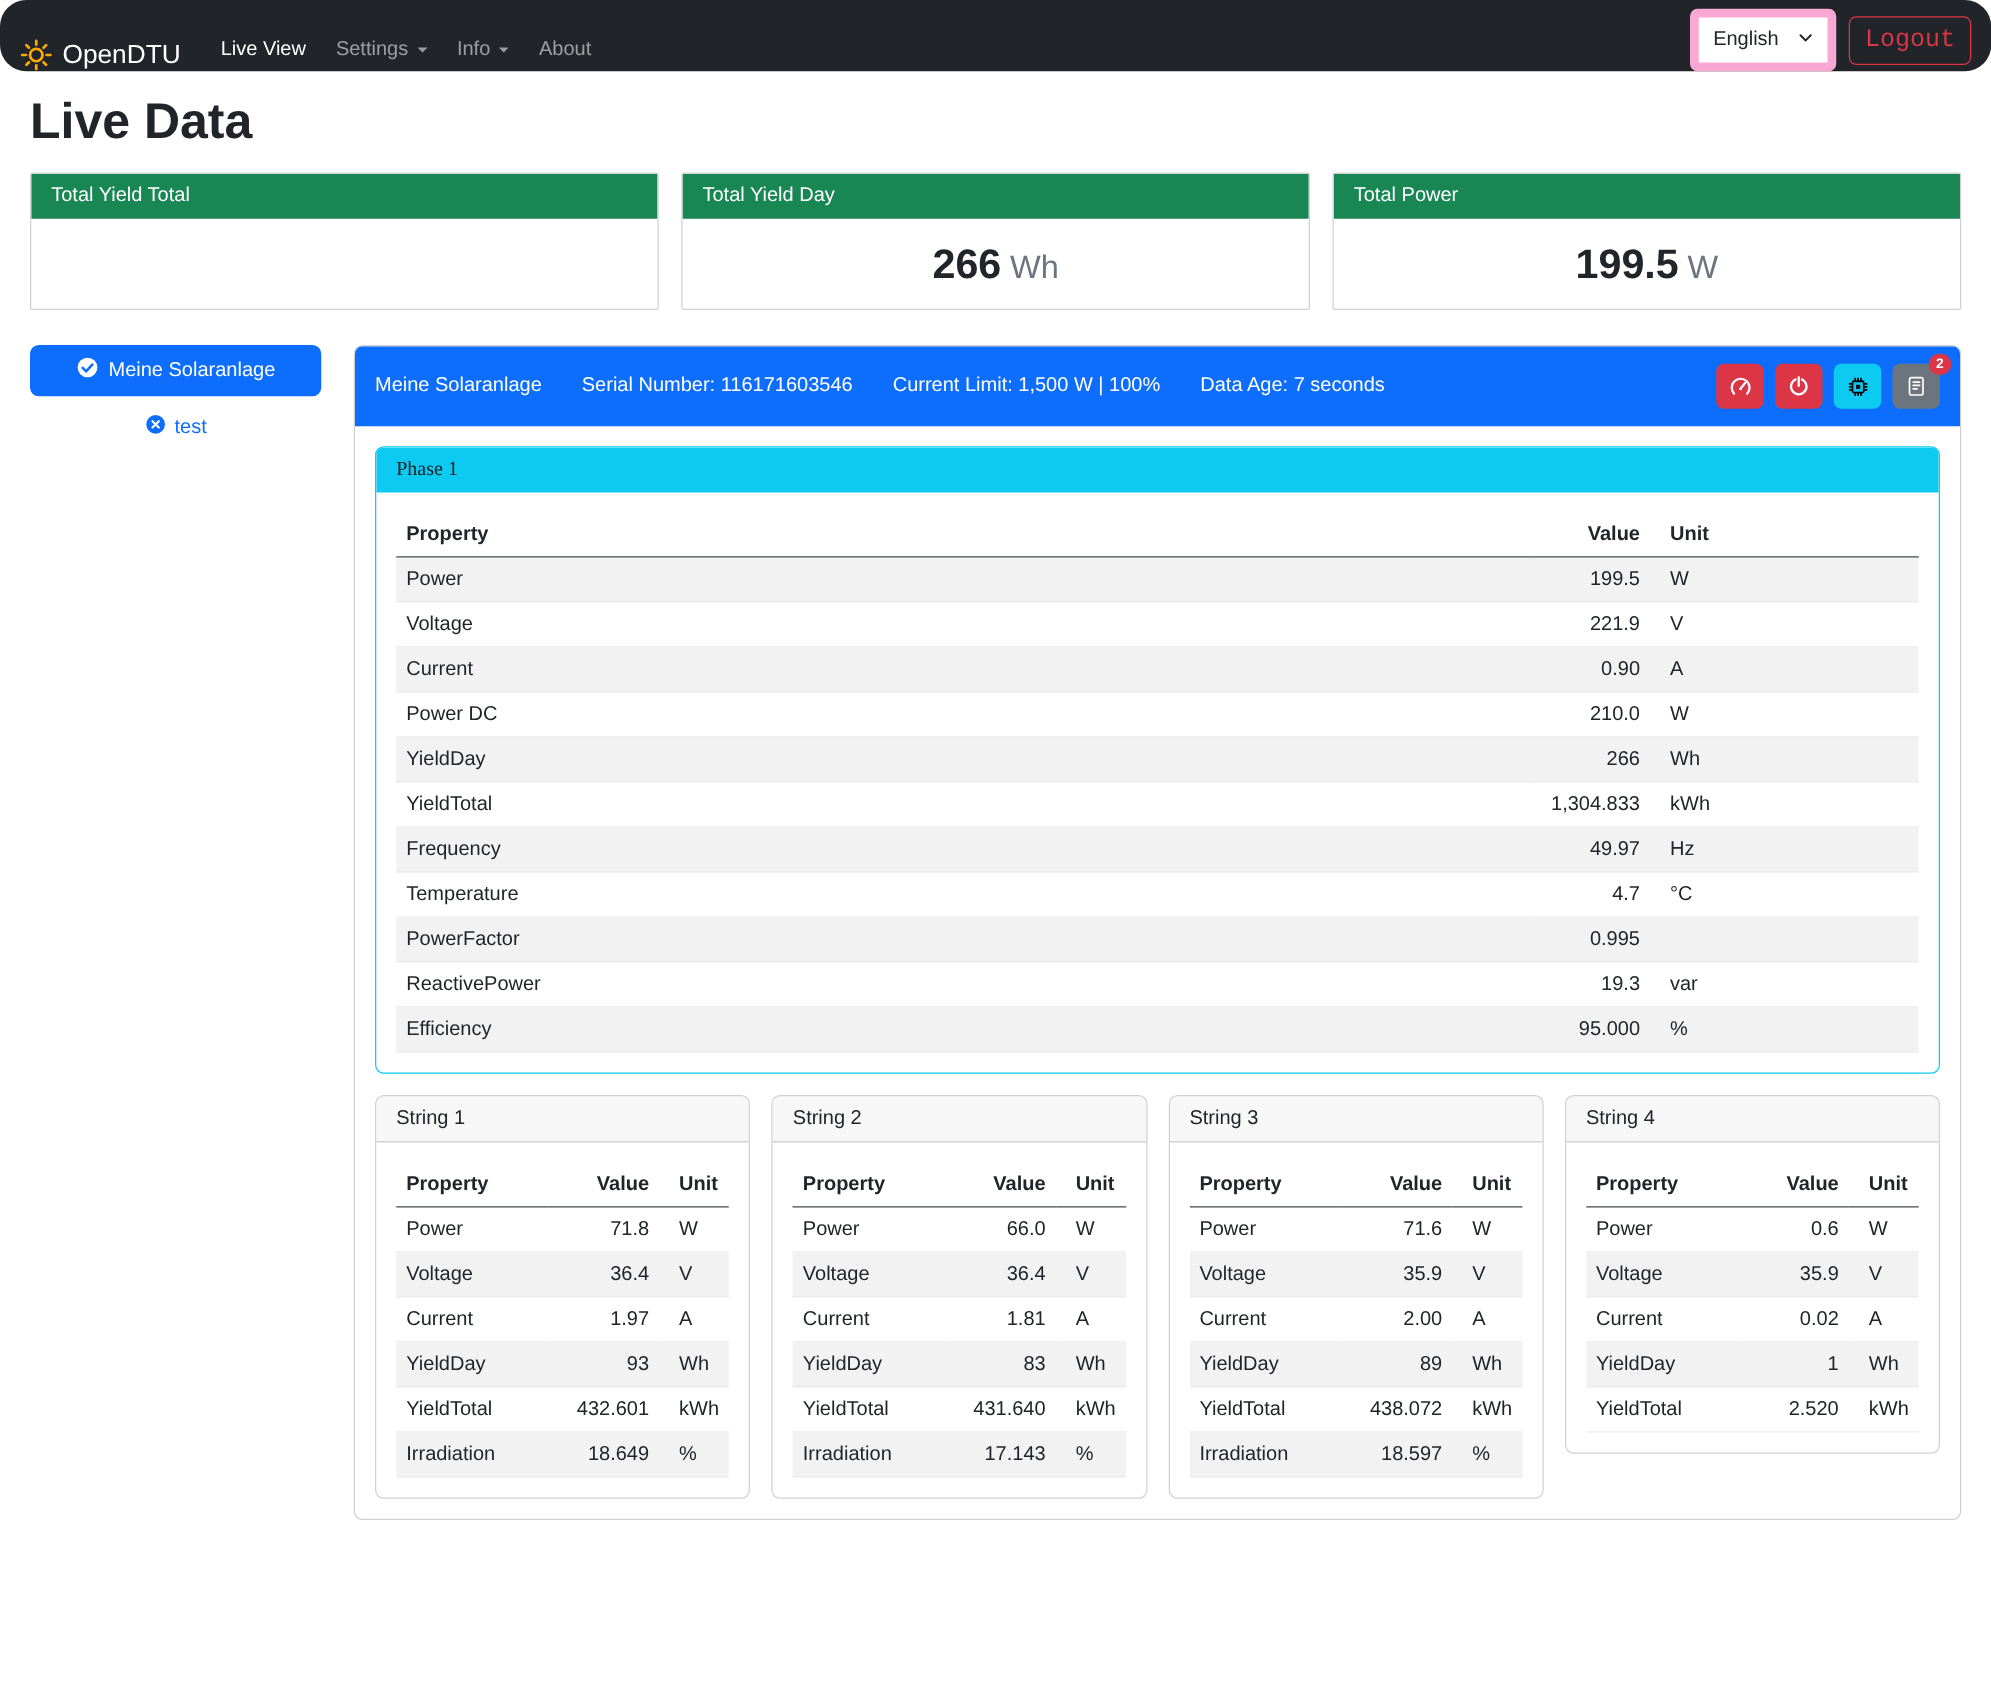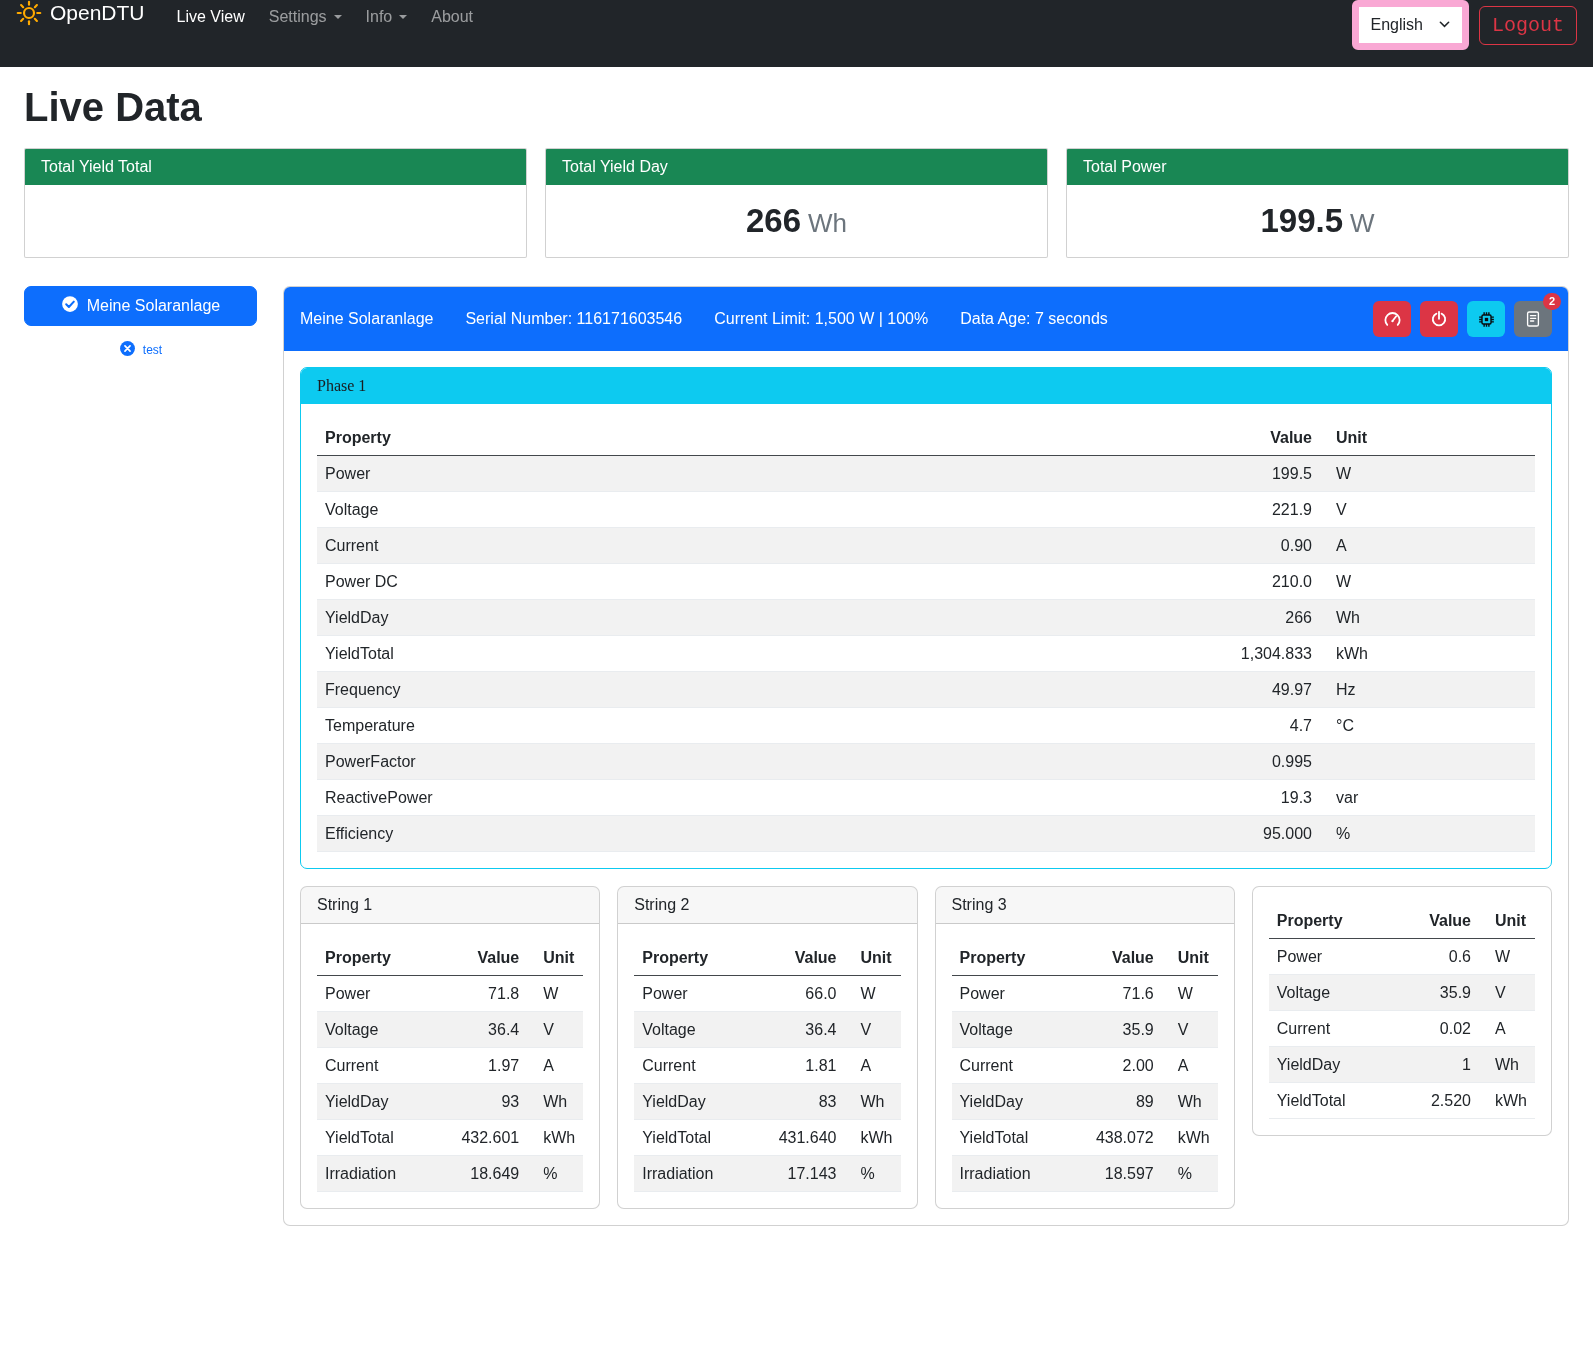--- a/index.html
+++ b/index.html
@@ -8,24 +8,25 @@
   body {
     font-family: "Liberation Sans", "DejaVu Sans", sans-serif;
     color: #212529;
     font-size: 16px;
   }
   .page { width: 1593px; min-height: 1359px; margin: 0 auto; background: #fff; }
 
   
   .navbar {
     background: #212529;
-    height: 67px;
+    height: 57px;
     display: flex;
-    align-items: flex-start;
+    align-items: flex-end;
     padding: 0 16px;
+    border-radius: 21px;
   }
   .brand {
     display: flex; align-items: center; gap: 8px;
     color: #fff; font-size: 21px; font-weight: 500;
     text-decoration: none; margin-right: 20px; cursor: pointer;
   }
   .brand svg { display: block; }
   .nav-link {
     color: rgba(255,255,255,.55);
     padding: 8px 8px; margin: 0 4px;
@@ -87,21 +88,21 @@
     width: 100%;
     background: #0d6efd; color: #fff;
     border: 1px solid #0d6efd; border-radius: 7px;
     padding: 8px 10px; font-size: 16px; font-family: inherit;
     display: flex; align-items: center; justify-content: center; gap: 8px;
     cursor: pointer;
   }
   .inverter-link-btn {
     margin: 13px auto 0; display: flex; align-items: center; gap: 7px;
     background: none; border: none; color: #0d6efd;
-    font-size: 12px; font-family: inherit; cursor: pointer;
+    font-size: 16px; font-family: inherit; cursor: pointer;
   }
 
   
   .inverter-card {
     flex: 1 1 auto;
     border: 1px solid rgba(0,0,0,.18);
     border-radius: 7px;
     overflow: hidden;
     background: #fff;
   }
@@ -528,20 +529,21 @@
                     <tr>
                     <td class="cell-prop col-prop">Irradiation</td>
                     <td class="col-val">18.597</td>
                     <td class="col-unit">%</td>
                   </tr>
                   </tbody>
               </table>
             </div>
           </div>
             <div class="string-card">
+            <div class="string-card-header">String 4</div>
             <div class="string-card-body">
               <table class="data-table">
                 <thead>
                   <tr>
                     <th class="col-prop">Property</th>
                     <th class="col-val">Value</th>
                     <th class="col-unit">Unit</th>
                   </tr>
                 </thead>
                 <tbody>

